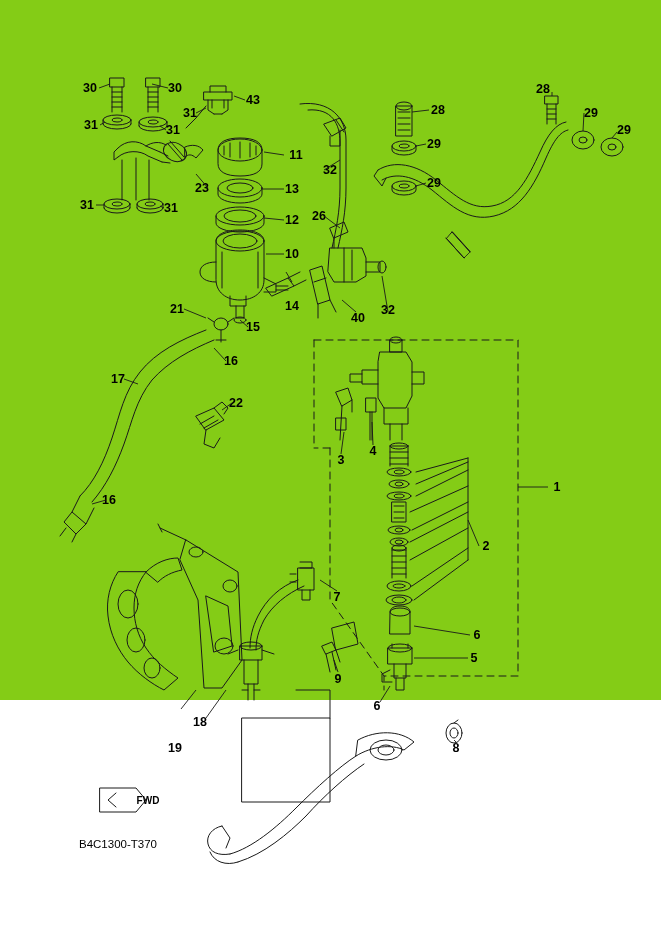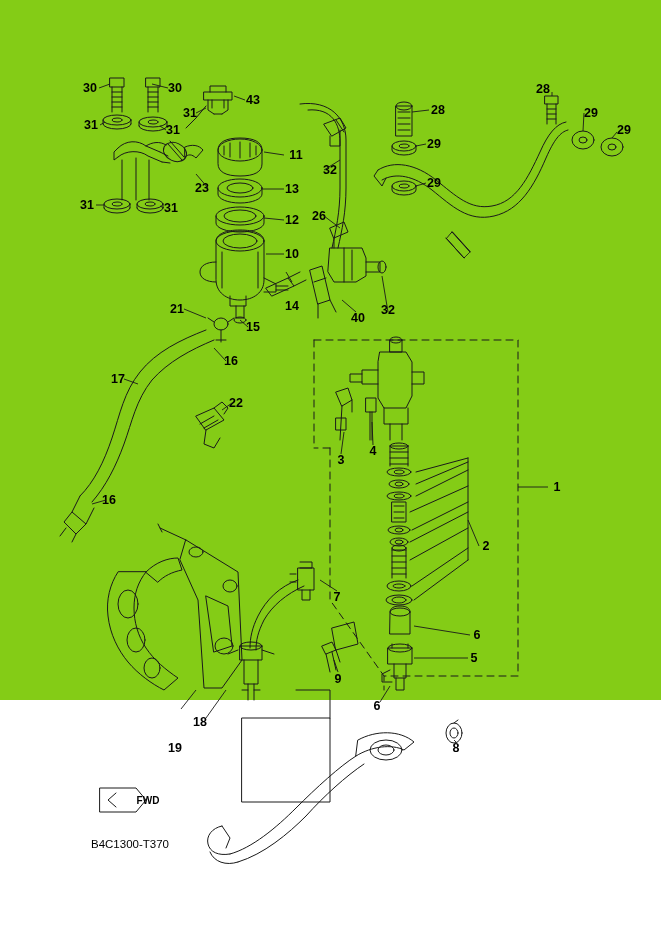--- a/index.html
+++ b/index.html
@@ -467,15 +467,15 @@
       <path d="M468 658 L414 658"></path>
       <path d="M338 672 L334 660"></path>
       <path d="M380 702 L390 686"></path>
       <path d="M181 709 L196 690"></path>
       <path d="M206 718 L226 690"></path>
       <path d="M456 742 L454 740"></path>
     </g>
   </svg>
 
   <div class="fwd-label" style="left:124px; top:800px;">FWD</div>
-  <div class="partcode" style="left:79px; top:838px;margin-left:12px;">B4C1300-T370</div>
+  <div class="partcode" style="left:79px; top:838px;">B4C1300-T370</div>
 
 </div>
 
 </body></html>

